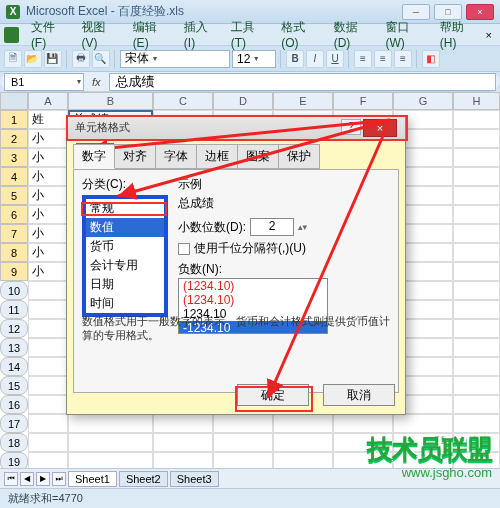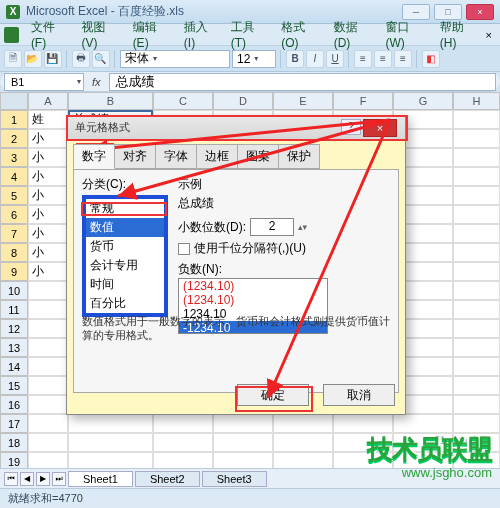--- a/index.html
+++ b/index.html
@@ -34,21 +34,21 @@
   .fbar { flex:1; height:18px; background:#fff; border:1px solid #9ab6d2; margin-right:4px; padding:0 6px; display:flex; align-items:center; font-size:13px;}
 
   
   .sheet { position:relative; flex:1; background:#fff;}
   .colhdrs { display:flex; height:18px; }
   .colhdr { border:1px solid #c2c2c2; background:#e6eef8; display:flex; align-items:center; justify-content:center; font-size:11px; color:#556;}
   .corner { width:28px; background:#d8e4ee;}
   .gridbody { display:flex;}
   .rowhdrs { width:28px;}
   .rowhdr { height:19px; border:1px solid #c2c2c2; background:#fde9a9; display:flex; align-items:center; justify-content:center; font-size:11px; position:relative;}
-  .rowhdr.normal { background:#e6eef8;}
+  .rowhdr.normal { background:#e6eef8;border-radius:8px;}
   .cells { flex:1;}
   .cellrow { display:flex;}
   .cell { height:19px; border:1px solid #ddd; padding:0 3px; display:flex; align-items:center; font-size:12px; overflow:hidden; white-space:nowrap;}
   .col-a{width:40px}.col-b{width:85px}.col-c{width:60px}.col-d{width:60px}.col-e{width:60px}.col-f{width:60px}.col-g{width:60px}.col-h{width:47px}
   .sel-cell{ border:2px solid #3a6ea5;}
 
   
   .dialog-mask{ position:absolute; inset:0;}
   .dialog{ position:absolute; left:54px; top:115px; width:340px; height:300px; background:#fef9c3; border:1px solid #888; box-shadow:4px 4px 10px rgba(0,0,0,.3);margin-left:12px;}
   .dlg-title{ height:24px; background:linear-gradient(#e8e8e8,#d8d8d8); display:flex; align-items:center; padding:0 8px; color:#333; border-bottom:1px solid #bbb;}
@@ -89,21 +89,21 @@
   .dlg-btns{ position:absolute; right:10px; bottom:8px; display:flex; gap:14px;}
   .dlg-btn{ width:72px; height:22px; border:1px solid #888; background:#efefef; display:flex; align-items:center; justify-content:center; font-size:12px;}
   .ok-hl{ border:2px solid #e33; position:absolute; pointer-events:none;}
 
   
   .arrow{ position:absolute; pointer-events:none;}
 
   
   .sheettabs{ position:absolute; left:0; bottom:20px; height:20px; width:100%; background:#e6eef8; display:flex; align-items:center; padding:0 4px; gap:2px; border-top:1px solid #bcd;}
   .nav-btn{ width:14px; height:14px; background:#f4f8fc; border:1px solid #aac; display:flex; align-items:center; justify-content:center; font-size:8px;}
-  .stab{ padding:1px 14px; background:#fff; border:1px solid #aac; font-size:11px;}
+  .stab{ padding:1px 6px; background:#fff; border:1px solid #aac; font-size:11px;}
   .stab.inactive{ background:#dce8f2;}
 
   .statusbar{ position:absolute; left:0; bottom:0; height:20px; width:100%; background:#dceaf6; display:flex; align-items:center; padding:0 8px; font-size:11px; color:#345; border-top:1px solid #bcd;}
   .status-mid{ }
 
   
   .wm{ position:absolute; right:8px; bottom:28px; pointer-events:none;margin-left:13px;}
   .wm-main{ font-size:26px; font-weight:800; color:#2aa43a; letter-spacing:-1px; text-shadow:0 2px 0 #0c6, 2px 0 0 #fff;}
   .wm-sub{ font-size:13px; color:#2aa43a; text-align:right; margin-top:-2px;}
   .wm-tiny{ position:absolute; right:10px; bottom:60px; font-size:10px; color:#8aa;}
@@ -455,20 +455,21 @@
 
     <div class="dlg-body">
       <div class="dlg-cols">
         <div class="cat-col">
           <div class="cat-lbl">分类(C):</div>
           <div class="cat-list" id="catlist">
               <div class="cat-item">常规</div>
               <div class="cat-item sel">数值</div>
               <div class="cat-item">货币</div>
               <div class="cat-item">会计专用</div>
+              <div class="cat-item">日期</div>
               <div class="cat-item">时间</div>
               <div class="cat-item">百分比</div>
             </div>
         </div>
         <div class="right-col">
           <div class="sample-lbl">示例</div>
           <div class="sample-val">总成绩</div>
           <div class="dec-row">
             <span>小数位数(D):</span>
             <div class="dec-input">2</div>

